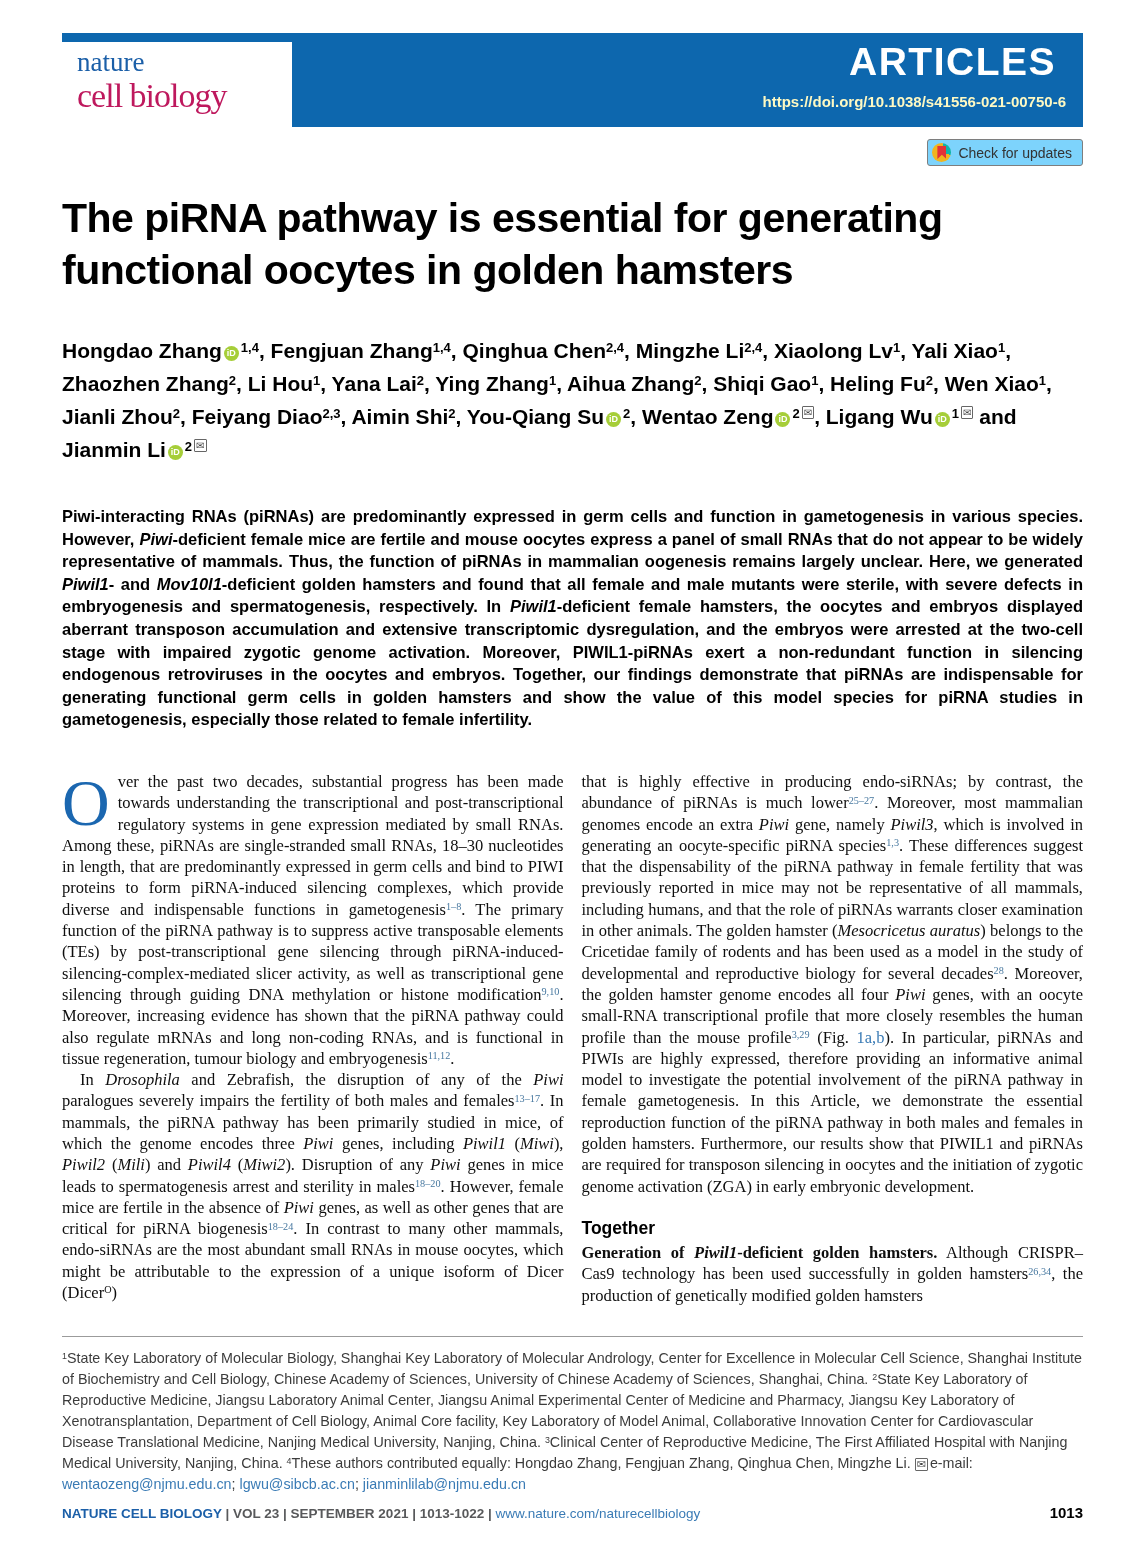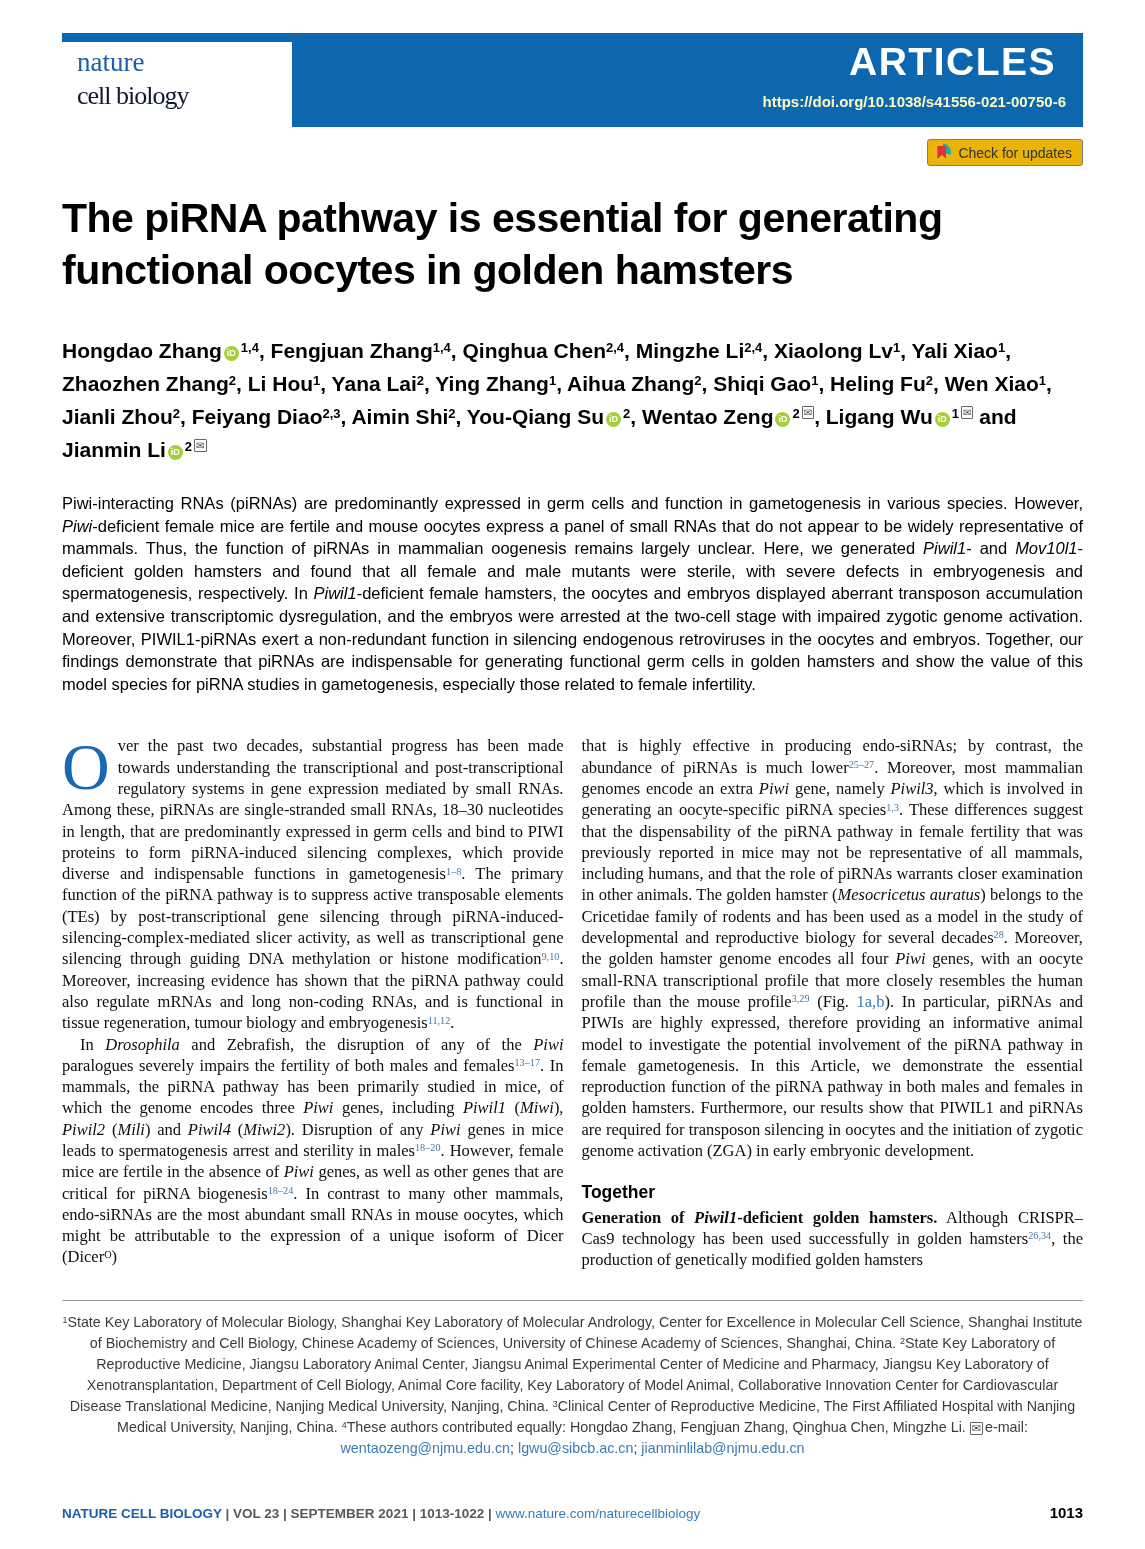--- a/index.html
+++ b/index.html
@@ -5,56 +5,56 @@
   html,body{margin:0;padding:0;background:#ffffff;}
   .page{width:1145px;height:1549px;background:#fff;position:relative;overflow:hidden;
         font-family:"Liberation Sans",sans-serif;color:#000;}
   .inner{padding:0 62px;}
 
   
   .banner{margin-top:33px;height:94px;background:#0d67ae;position:relative;}
   .logo-box{position:absolute;left:0;top:9px;width:230px;height:98px;background:#ffffff;
             padding:7px 0 0 15px;box-sizing:border-box;}
   .logo-l1{font-family:"Liberation Serif",serif;font-size:27px;line-height:27px;color:#1b5fa8;}
-  .logo-l2{font-family:"Liberation Serif",serif;font-size:26px;line-height:39px;color:#0f172a;letter-spacing:-1px;}
+  .logo-l2{font-family:"Liberation Serif",serif;font-size:34px;line-height:39px;color:#be185d;letter-spacing:-1px;}
   .article-type{position:absolute;right:27px;top:8px;color:#fff;font-size:39px;line-height:42px;
                 font-weight:600;letter-spacing:1.5px;}
   .doi{position:absolute;right:17px;top:60px;color:#fef9c3;font-size:15px;font-weight:700;}
 
   
   .badge-row{display:flex;justify-content:flex-end;margin-top:12px;height:27px;}
-  .check-badge{display:flex;align-items:center;gap:7px;background:#eab308;border:1px solid #7e7e7e;
+  .check-badge{display:flex;align-items:center;gap:7px;background:#7dd3fc;border:1px solid #7e7e7e;
                border-radius:3px;padding:0 10px 0 4px;height:27px;box-sizing:border-box;cursor:pointer;}
   .cm-circle{width:19px;height:19px;border-radius:50%;position:relative;flex:none;
              background:conic-gradient(from 10deg,#12b3a8 0 95deg,#f0b41e 95deg 360deg);}
   .cm-book{position:absolute;left:5px;top:3px;width:9px;height:13px;background:#e23138;
            clip-path:polygon(0 0,100% 0,100% 100%,50% 68%,0 100%);}
   .check-label{font-size:14px;color:#333;}
 
   
   .title{margin:26px 0 0;font-size:41px;line-height:52px;font-weight:700;letter-spacing:-0.5px;}
   .authors{margin-top:38px;font-size:21px;line-height:33px;font-weight:700;}
 
   
-  .abstract{margin-top:26px;font-size:16.5px;line-height:22.6px;font-weight:400;text-align:justify;}
+  .abstract{margin-top:39px;font-size:16.5px;line-height:22.6px;font-weight:700;text-align:justify;}
 
   
   .body-cols{margin-top:40px;display:flex;gap:18px;font-family:"Liberation Serif",serif;
              font-size:16.5px;line-height:21.3px;text-align:justify;color:#0e0e0e;}
   .col{flex:1;min-width:0;}
   .col p{margin:0;}
   .col p.indent{text-indent:18px;}
   .dropcap{float:left;font-family:"Liberation Serif",serif;font-size:66px;line-height:58px;
            color:#1b67b0;margin:3px 8px 0 0;font-weight:400;}
   .results-h{font-family:"Liberation Sans",sans-serif;font-size:17.5px;font-weight:700;
              margin:21px 0 3px;color:#000;text-align:left;}
 
   
   .rule{border:none;border-top:1px solid #9b9b9b;margin:30px 0 0;}
-  .affiliations{margin-top:11px;font-size:14.3px;line-height:21px;color:#3c3c3c;text-align:center;}
+  .affiliations{margin-top:11px;font-size:14.3px;line-height:21px;color:#3c3c3c;text-align:left;}
 
   
   .footer{position:absolute;left:62px;right:62px;bottom:28px;display:flex;
           justify-content:space-between;align-items:baseline;font-size:13.5px;}
   .footer-left{font-weight:700;color:#58595b;}
   .page-num{font-weight:700;color:#000;font-size:15px;}
 
   
   .it{font-style:italic;}
   .bd{font-weight:700;}

